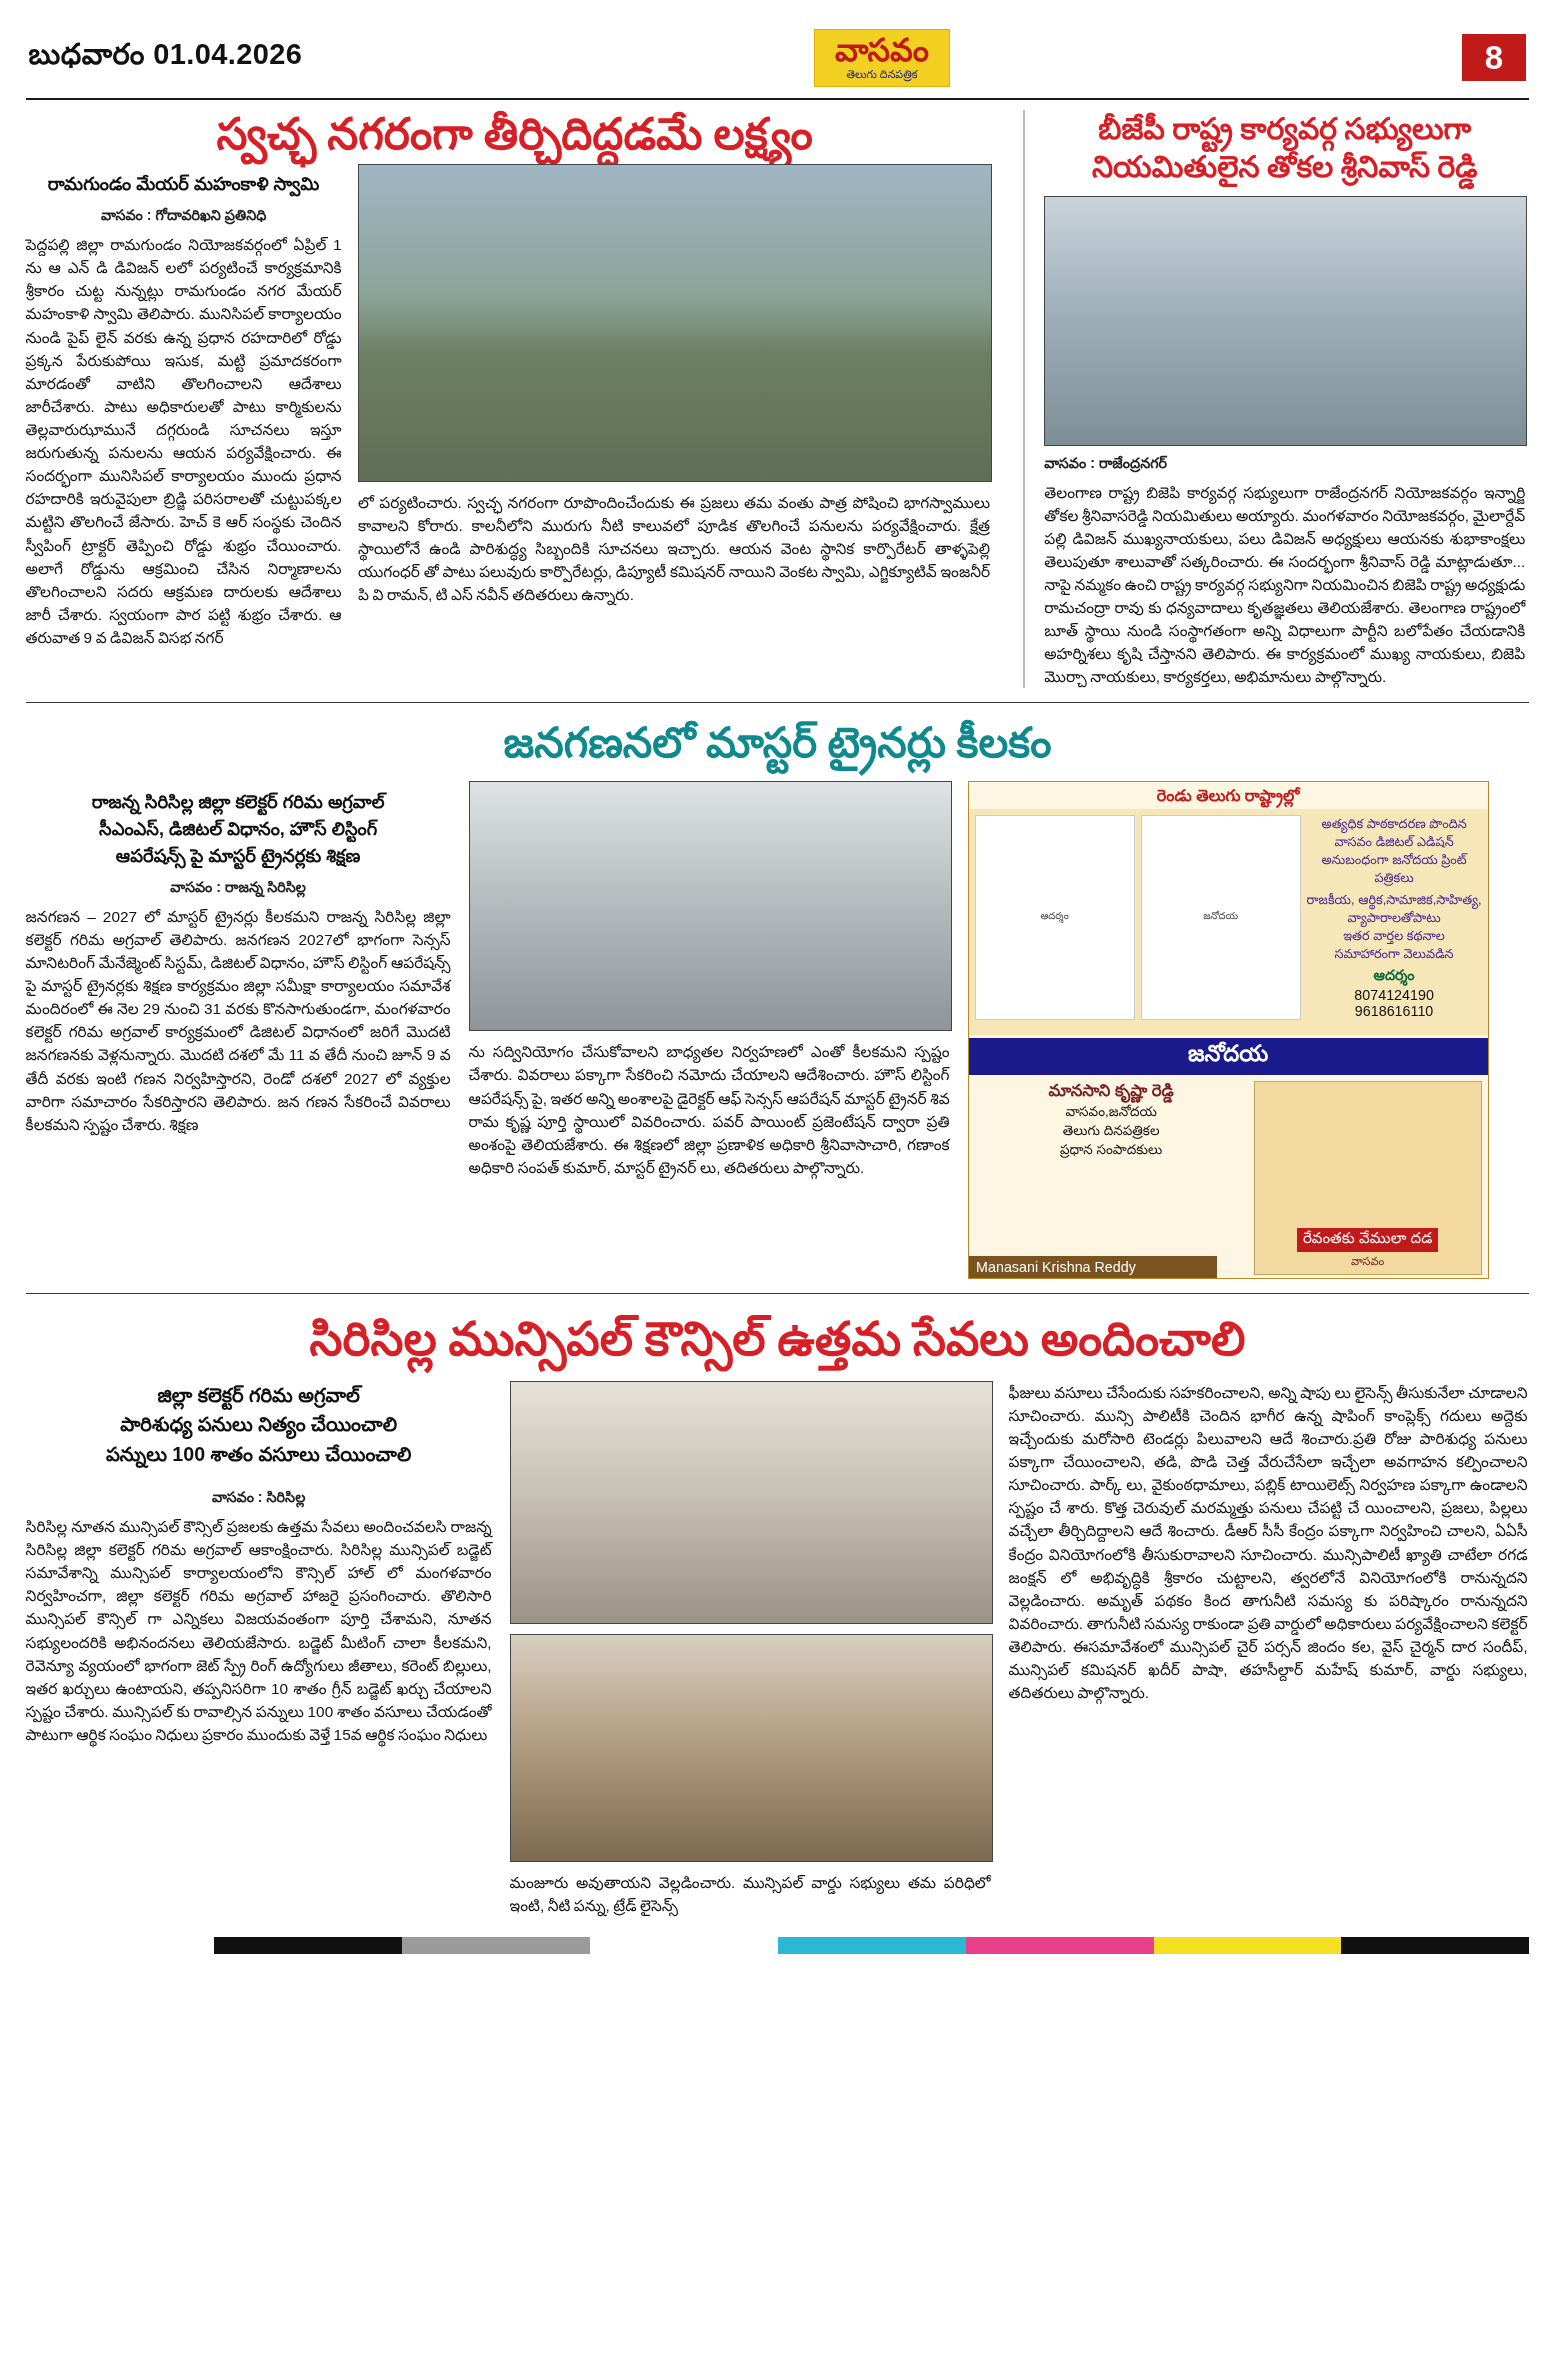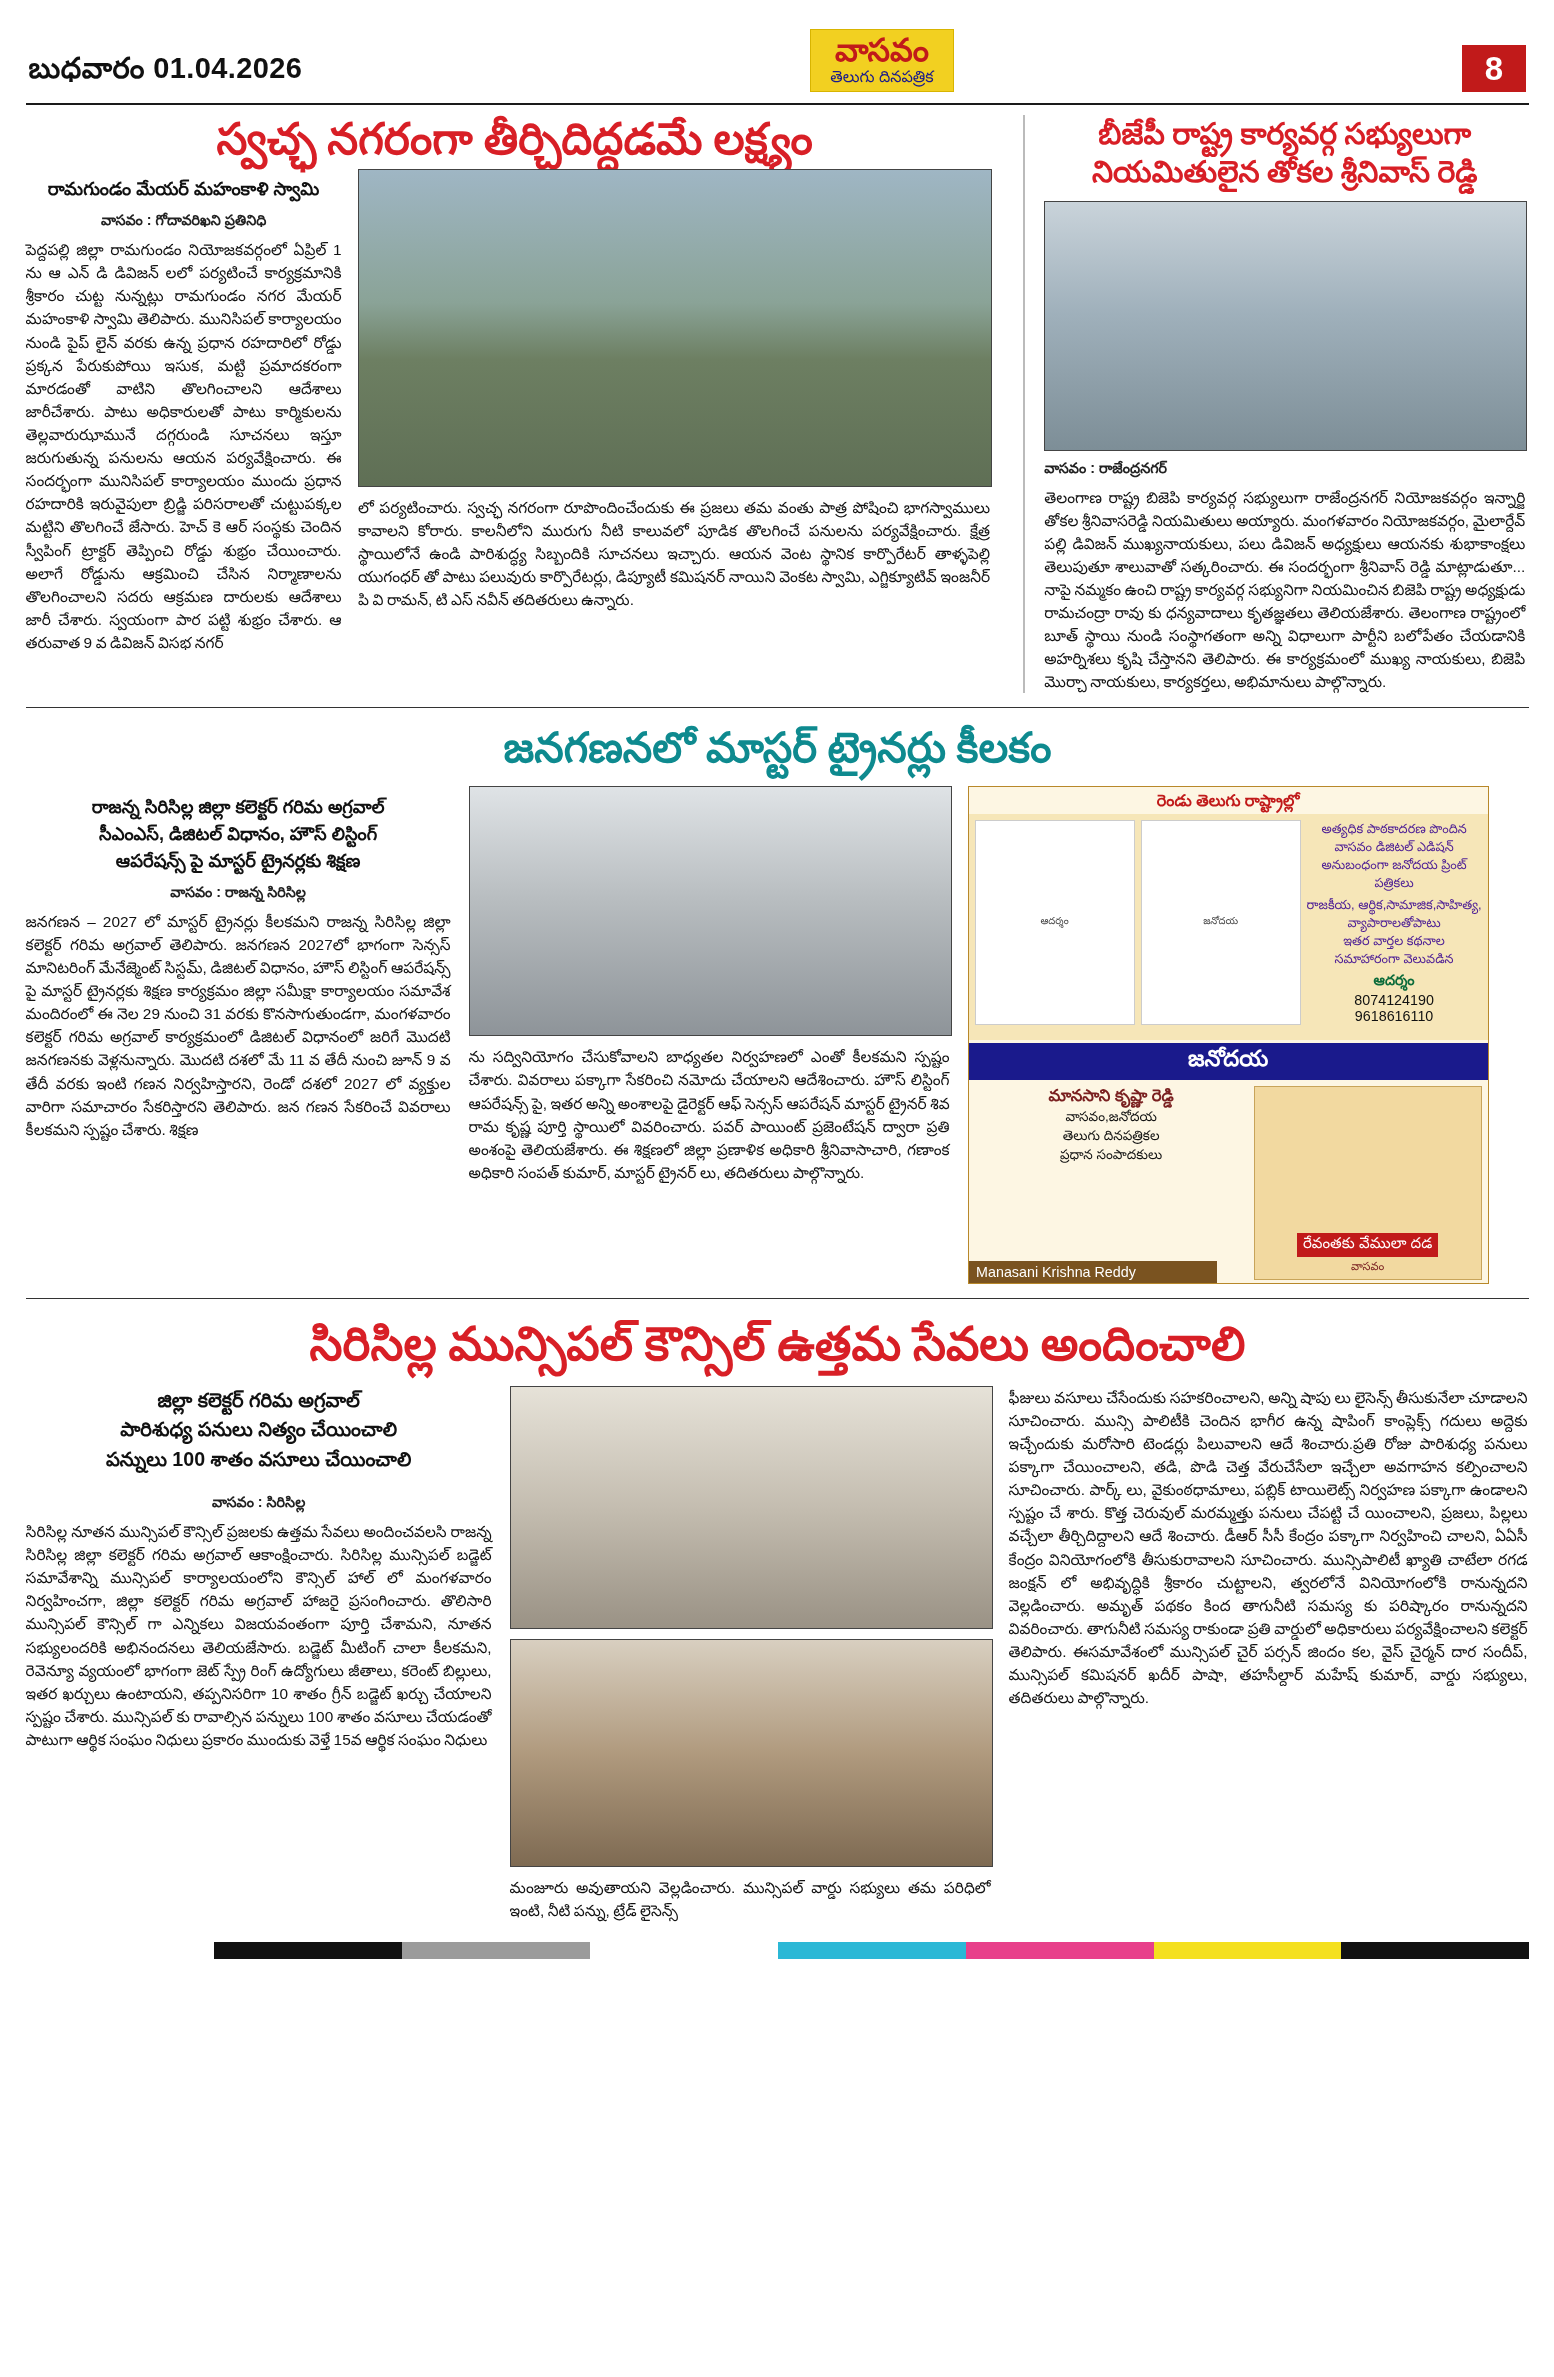--- a/index.html
+++ b/index.html
@@ -12,21 +12,21 @@
   .page{
     width:1555px;
     min-height:2377px;
     box-sizing:border-box;
     padding:21px 25.6px 0 25.6px;
     position:relative;
   }
   
   .masthead{
     display:flex;
-    align-items:flex-end;
+    align-items:center;
     justify-content:space-between;
     padding:7.5px 3px 10.5px 3px;
   }
   .mast-date{
     font-size:29px;
     font-weight:bold;
     color:#111;
     letter-spacing:0.4px;
   }
   .mast-logo{
@@ -39,21 +39,21 @@
     line-height:1;
   }
   .mast-logo .l1{
     color:#c11a1a;
     font-size:32px;
     font-weight:bold;
     font-family:"Liberation Serif", serif;
   }
   .mast-logo .l2{
     color:#1a1a8c;
-    font-size:16px;
+    font-size:11px;
     margin-top:3px;
   }
   .mast-page{
     background:#c11a1a;
     color:#fff;
     font-size:33px;
     font-weight:bold;
     padding:4.5px 19.6px;
     min-width:25.6px;
     text-align:center;

